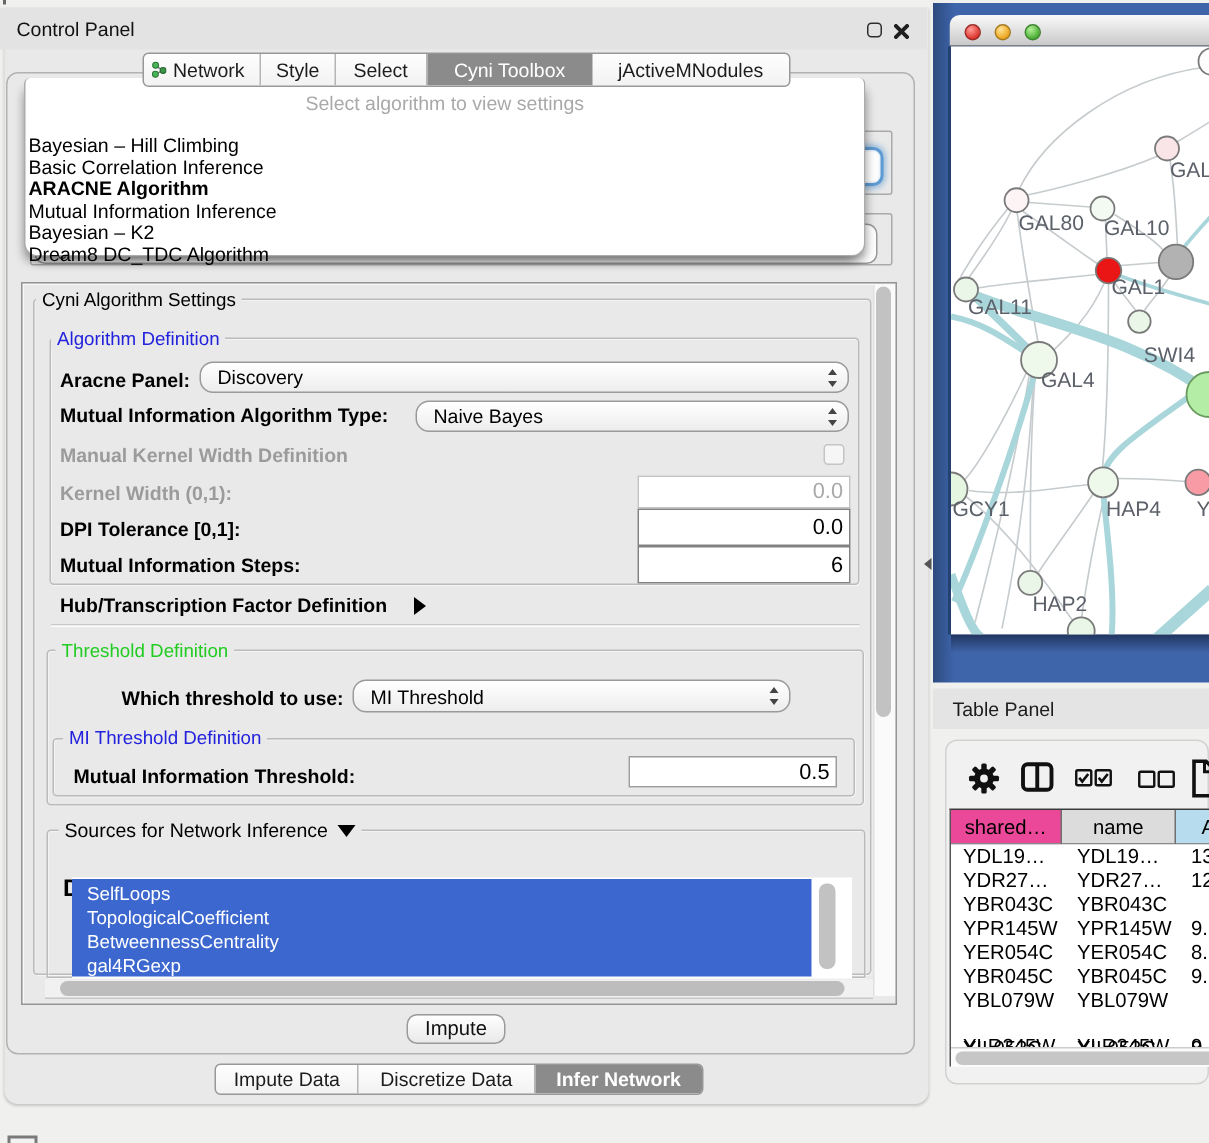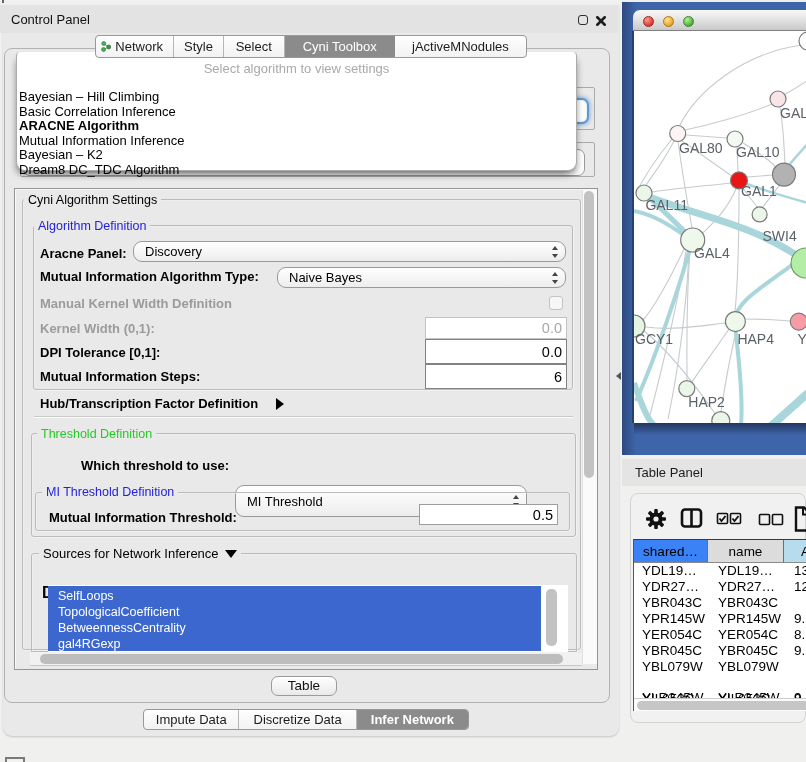--- a/index.html
+++ b/index.html
@@ -130,21 +130,21 @@
   <div class="abs field" style="left:425px; top:364px; width:142px; height:25px; border:1px solid #828282;">6</div>
 
   <div class="abs lab" style="left:40px; top:396px; font-size:13px;">Hub/Transcription Factor Definition</div>
   <div class="abs" style="left:276px; top:398px; width:0; height:0; border-top:6px solid transparent; border-bottom:6px solid transparent; border-left:8px solid #000;"></div>
 
   <div class="abs" style="left:34px; top:416px; width:539px; height:2px; border-top:1px solid #c9c9c9; border-bottom:1px solid #fdfdfd;"></div>
   <div class="abs group" style="left:31px; top:433px; width:545px; height:104px;"></div>
   <div class="abs glabel" style="left:37px; top:427px; color:#22cc22;">Threshold Definition</div>
 
   <div class="abs lab" style="left:81px; top:458px;">Which threshold to use:</div>
-  <div class="abs combo" style="left:235px; top:453px; width:292px; height:32px;margin-top:32px;">MI Threshold<span class="arr"></span></div>
+  <div class="abs combo" style="left:235px; top:453px; width:292px; height:22px;">MI Threshold<span class="arr"></span></div>
 
   <div class="abs group" style="left:35px; top:492px; width:535px; height:39px;"></div>
   <div class="abs glabel" style="left:42px; top:485px; color:#2222dd;">MI Threshold Definition</div>
 
   <div class="abs lab" style="left:49px; top:510px;">Mutual Information Threshold:</div>
   <div class="abs field" style="left:419px; top:504px; width:139px; height:21px; border:1px solid #9d9d9d;">0.5</div>
 
   <div class="abs group" style="left:31px; top:553px; width:546px; height:99px; border-radius:3px 3px 0 0;"></div>
   <div class="abs glabel" style="left:39px; top:546px; font-size:13px;">Sources for Network Inference <span style="display:inline-block; width:0; height:0; border-left:6.5px solid transparent; border-right:6.5px solid transparent; border-top:8px solid #000; margin-left:3px;"></span></div>
 
@@ -163,21 +163,21 @@
   <div class="abs" id="overlay">
     <div class="hint" style="top:9px;">Select algorithm to view settings</div>
     <div class="item" style="top:22px;">Bayesian – Hill Climbing</div>
     <div class="item" style="top:36.6px;">Basic Correlation Inference</div>
     <div class="item bold" style="top:51.2px;">ARACNE Algorithm</div>
     <div class="item" style="top:65.8px;">Mutual Information Inference</div>
     <div class="item" style="top:80.4px;">Bayesian – K2</div>
     <div class="item" style="top:95px;">Dream8 DC_TDC Algorithm</div>
   </div>
 
-  <div class="abs" id="apply">Table</div>
+  <div class="abs" id="apply">Impute</div>
   <div class="abs tabstrip" style="left:143px; top:709px; width:326px; height:21px;">
     <div class="tab" style="width:96px;">Impute Data</div>
     <div class="tab" style="width:118px;">Discretize Data</div>
     <div class="tab sel" style="width:112px;font-weight:bold;">Infer Network</div>
   </div>
 
   <div class="abs" style="left:5px; top:757px; width:20px; height:16px; border:2px solid #7a7a7a; background:#f2f2f2;"></div>
 
   <div class="abs" style="left:616px; top:372px; width:0; height:0; border-top:4px solid transparent; border-bottom:4px solid transparent; border-right:5px solid #555;"></div>
 
@@ -292,21 +292,21 @@
         <path d="M92.5,15.5 l2,2.5 l4,-5" stroke-width="1.8"></path>
         <rect x="119.5" y="11.5" width="10" height="10" rx="1"></rect>
         <rect x="132.5" y="11.5" width="10" height="10" rx="1"></rect>
       </g>
       <path d="M156,4.5 h8 l6,6 v17 h-14 z" fill="none" stroke="#111" stroke-width="2.4"></path>
       <path d="M163,4.5 v7 h7" fill="none" stroke="#111" stroke-width="2"></path>
     </g>
   </svg>
 
   <div class="abs" id="tbl">
-    <div class="hcell" style="left:0; width:74px; background:#3b82f6;">shared…</div>
+    <div class="hcell" style="left:0; width:74px; background:#ec4899;">shared…</div>
     <div class="hcell" style="left:74px; width:76px; background:#dcdcdc;">name</div>
     <div class="hcell" style="left:150px; width:23px; background:#b7dcee; border-right:none; text-align:left; padding-left:17px;">Av</div>
     <div class="abs" style="left:0; top:23px; width:173px; height:135px; background:#fff; overflow:hidden;">
       <div class="trow" style="top:0;">
           <span style="left:8px;">YDL19…</span>
           <span style="left:84px;">YDL19…</span>
           <span style="left:160px;">13</span>
         </div>
       <div class="trow" style="top:16px;">
           <span style="left:8px;">YDR27…</span>

